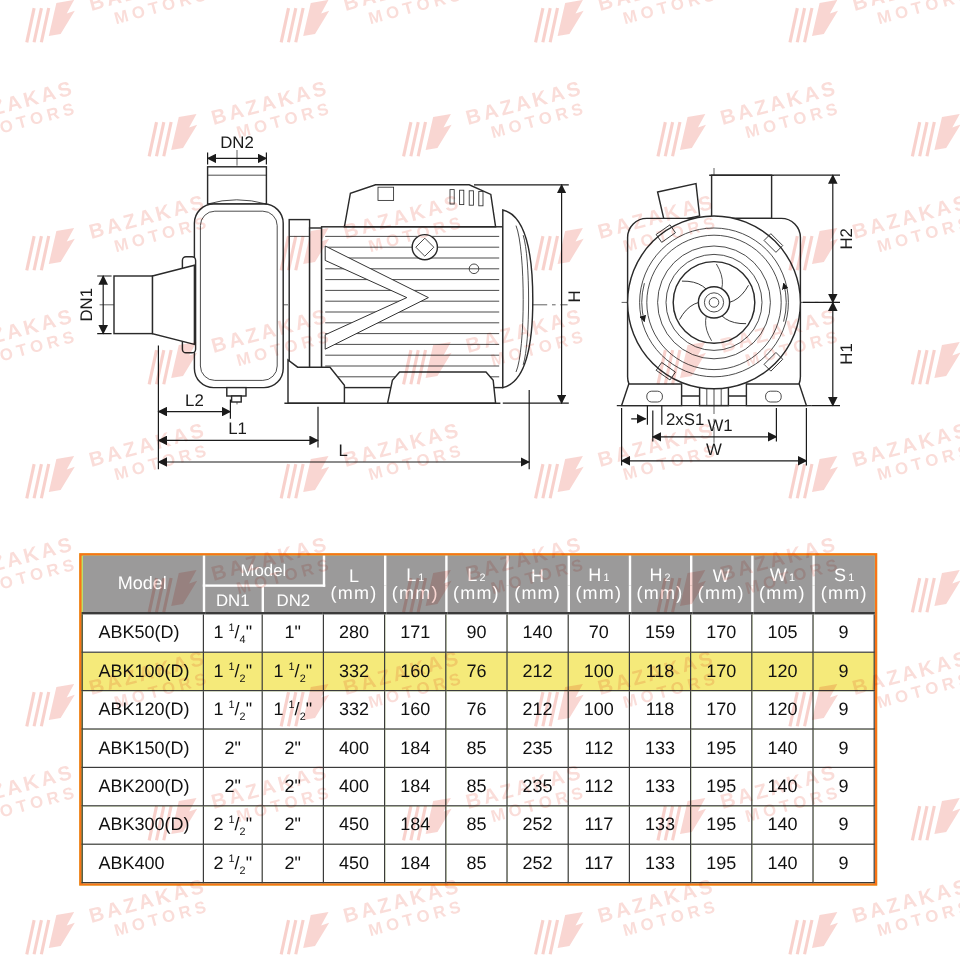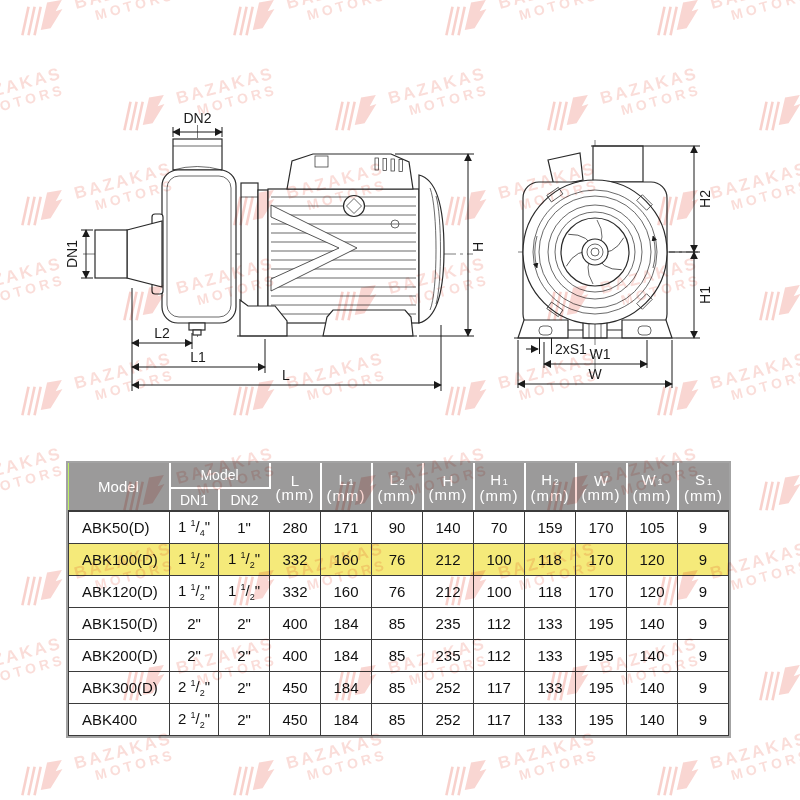--- a/index.html
+++ b/index.html
@@ -15,21 +15,21 @@
   
   svg.drawing { position:absolute; z-index:1; }
   svg.drawing text { font-family:"Liberation Sans",sans-serif; font-size:14px; fill:#1b1b1b; }
   .ln  { stroke:#2a2a2a; stroke-width:1.2; fill:none; }
   .lnF { stroke:#2a2a2a; stroke-width:1.2; fill:#fff; }
   .thin{ stroke:#2a2a2a; stroke-width:0.7; fill:none; }
   .dim { stroke:#1b1b1b; stroke-width:1; fill:none; }
   .cl  { stroke:#5a5a5a; stroke-width:0.8; fill:none; stroke-dasharray:13 4 3 4; }
 
   
-  .tableWrap { position:absolute; left:66px; top:461px; border:2px solid #a3a3a3; z-index:2; background:#bef264; }
+  .tableWrap { position:absolute; left:66px; top:461px; border:2px solid #f97316; z-index:2; background:#bef264; }
   table.spec { border-collapse:collapse; table-layout:fixed; width:660px; }
   table.spec th { background:#9b9a9a; color:#fff; padding:0; font-weight:normal;
     border-right:2px solid #fff; border-bottom:2px solid #fff; border-left:0; border-top:0; }
   table.spec tr th:last-child { border-right:0; }
   table.spec th[rowspan], table.spec tr.h2row th { border-bottom:2px solid #3b3b3b; }
   th.model-th { font-weight:bold; font-size:15px; }
   th.ports-th { font-size:14px; height:24px; }
   tr.h2row th { font-size:14px; height:21px; }
   th.dimth .lbl { display:block; font-size:15px; line-height:16px; padding-top:3px; }
   th.dimth .lbl .sub { font-size:9px; }

